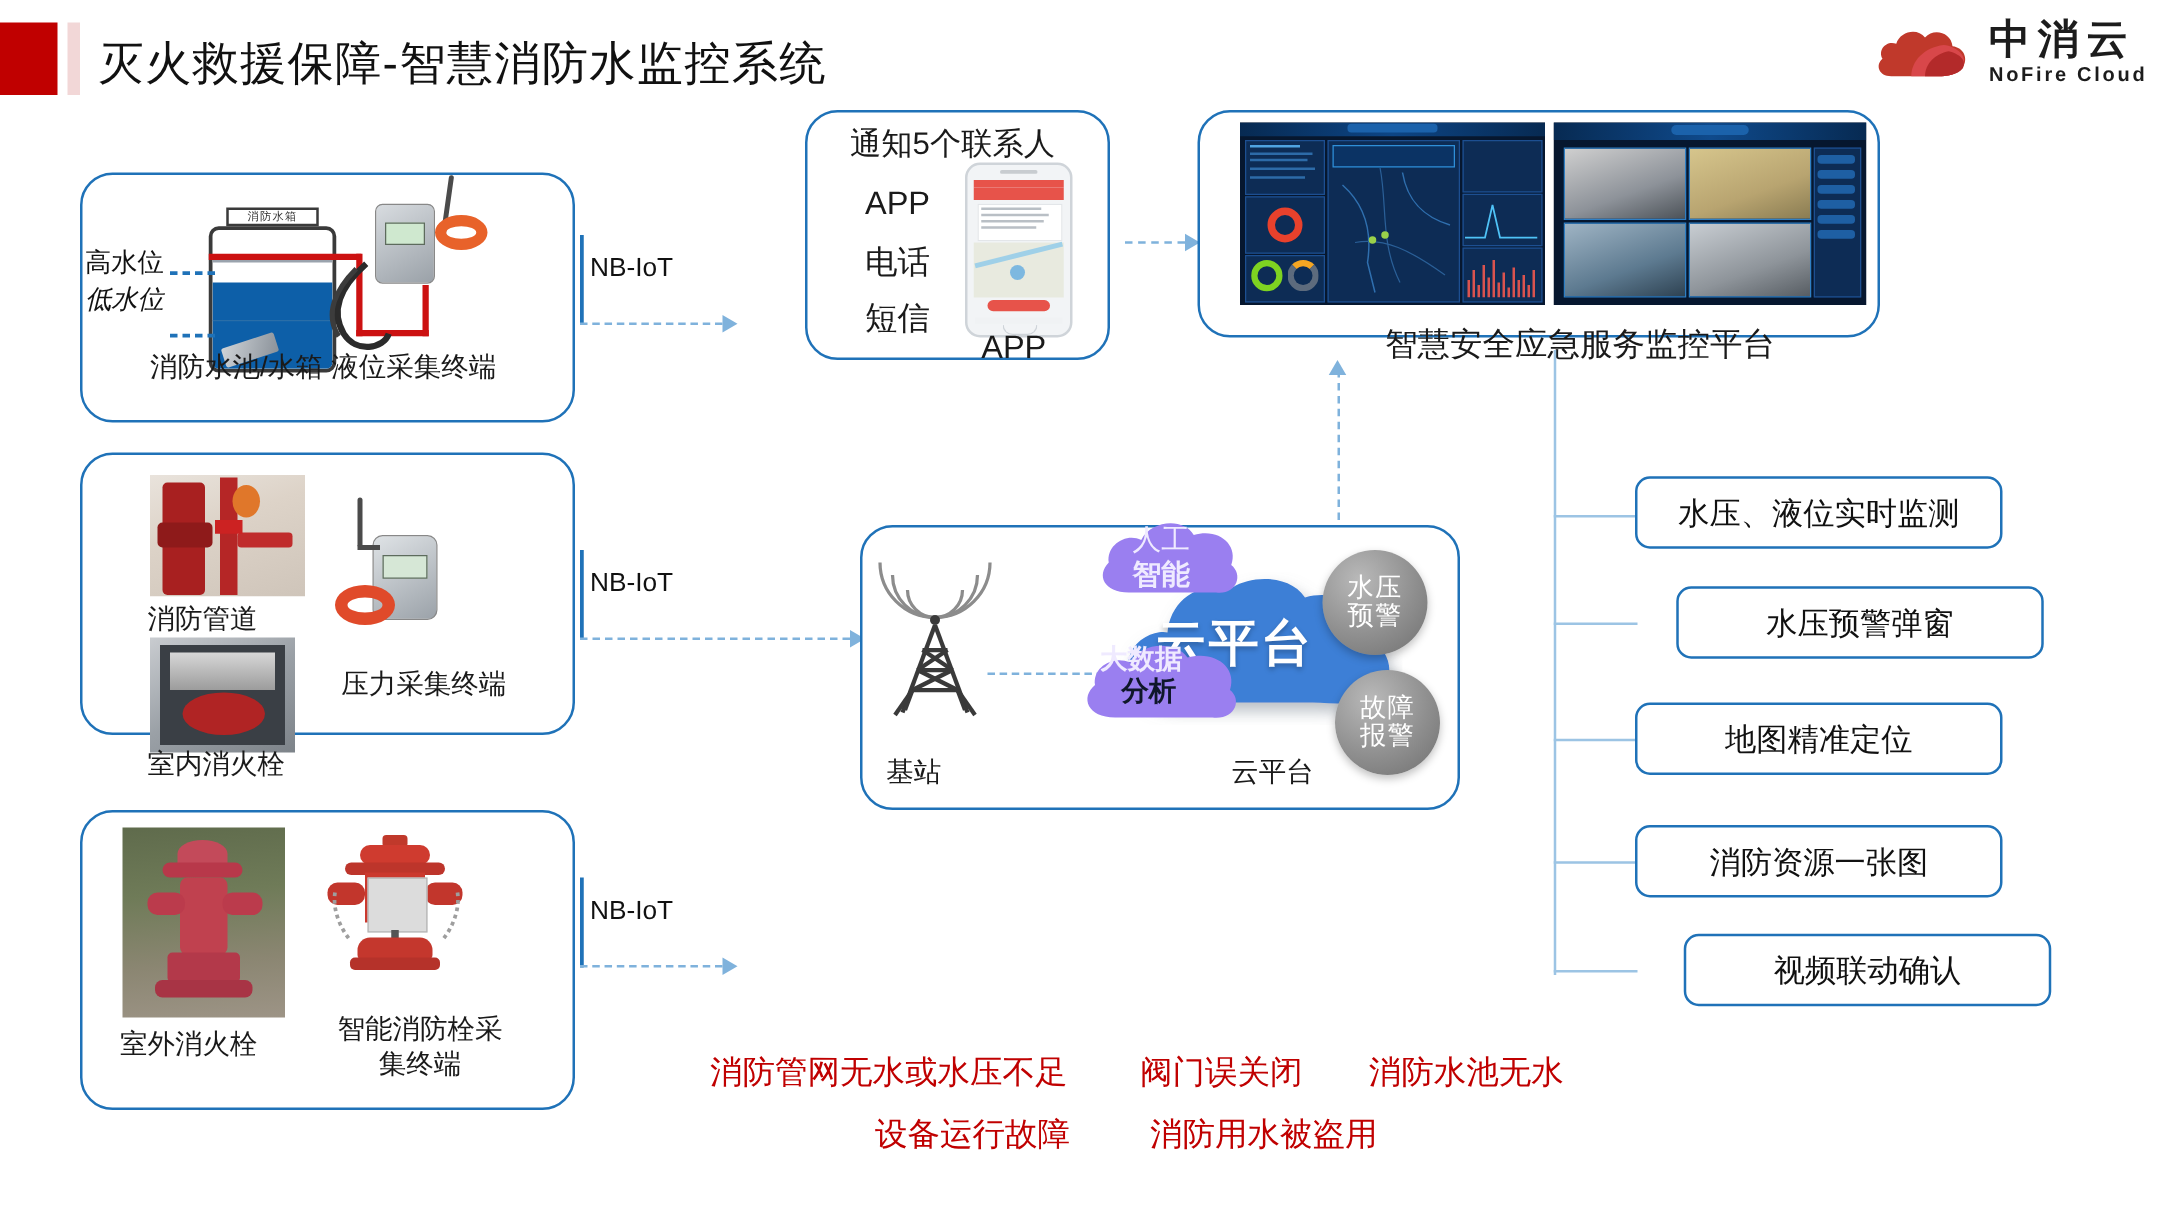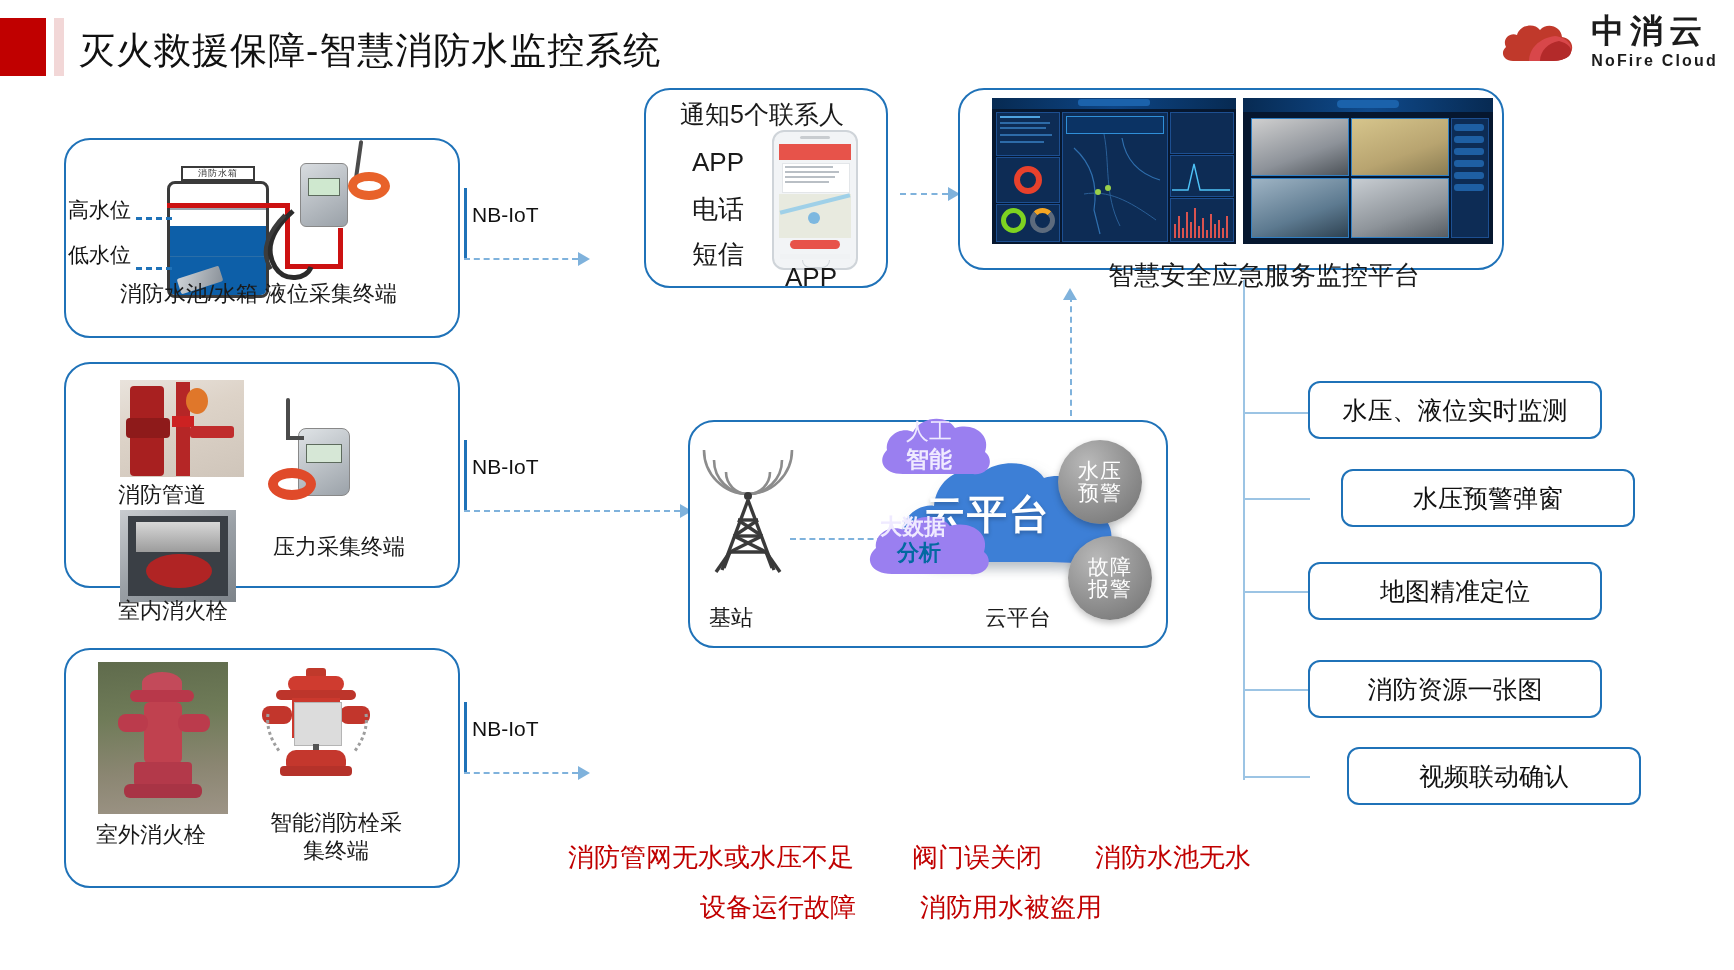--- a/index.html
+++ b/index.html
@@ -112,21 +112,21 @@
 </svg>
 
 <div class="abs" style="left:300px;top:163px;width:46px;height:62px;background:linear-gradient(150deg,#d8dce0,#9aa1a8);border-radius:6px;border:1px solid #888;"></div>
 <div class="abs" style="left:308px;top:178px;width:30px;height:16px;background:#cfe8cf;border:1px solid #5d6b5d;"></div>
 <div class="abs" style="left:356px;top:140px;width:4px;height:48px;background:#4b4b4b;transform:rotate(8deg);border-radius:2px;"></div>
 
 <div class="abs" style="left:348px;top:172px;width:42px;height:28px;border:9px solid #e8622a;border-radius:50%;box-sizing:border-box;"></div>
 
 <div class="abs lvl-label" style="left:68px;top:196px;">高水位</div>
 <div class="abs lvl-dash" style="left:136px;top:217px;width:36px;"></div>
-<div class="abs lvl-label" style="left:68px;top:241px;">低水位</div>
+<div class="abs lvl-label" style="left:68px;top:225px;font-style:italic;">低水位</div>
 <div class="abs lvl-dash" style="left:136px;top:267px;width:36px;"></div>
 
 <div class="abs cap" style="left:120px;top:279px;">消防水池/水箱</div>
 <div class="abs cap" style="left:265px;top:279px;">液位采集终端</div>
 
 <div class="abs card" style="left:64px;top:362px;width:396px;height:226px;"></div>
 
 <div class="abs photo" style="left:120px;top:380px;width:124px;height:97px;
      background:linear-gradient(160deg,#e9e3dc 0%,#ddd3c8 40%,#cfc5ba 100%);">
   <div class="abs" style="left:10px;top:6px;width:34px;height:90px;background:#a82020;border-radius:4px;"></div>
@@ -349,21 +349,21 @@
 <svg class="abs cloud-purple" style="left:875px;top:412px;" width="124" height="74" viewBox="0 0 124 74">
   <path fill="#9a7ff0" d="M28 62 C8 62 2 48 12 38 C10 24 26 14 38 20 C46 4 72 2 80 16 C100 10 116 24 110 40 C120 48 114 64 98 62 Z"></path>
 </svg>
 <div class="abs" style="left:906px;top:416px;font-size:23px;color:#efeaff;font-weight:normal;">人工</div>
 <div class="abs" style="left:906px;top:444px;font-size:23px;color:#efeaff;font-weight:bold;">智能</div>
 
 <svg class="abs cloud-purple" style="left:862px;top:508px;" width="136" height="78" viewBox="0 0 136 78">
   <path fill="#9a7ff0" d="M30 66 C8 66 2 50 14 40 C12 26 28 16 42 22 C50 6 78 4 88 18 C110 12 128 26 122 44 C132 52 126 68 108 66 Z"></path>
 </svg>
 <div class="abs" style="left:880px;top:512px;font-size:22px;color:#efeaff;font-weight:bold;">大数据</div>
-<div class="abs" style="left:897px;top:538px;font-size:22px;color:#0369a1;font-weight:bold;">分析</div>
+<div class="abs" style="left:897px;top:538px;font-size:22px;color:#0f172a;font-weight:bold;">分析</div>
 
 <div class="abs gball" style="left:1058px;top:440px;width:84px;height:84px;">
   <div>
     <div>水压</div>
     <div>预警</div>
   </div>
 </div>
 <div class="abs gball" style="left:1068px;top:536px;width:84px;height:84px;">
   <div>
     <div>故障</div>

